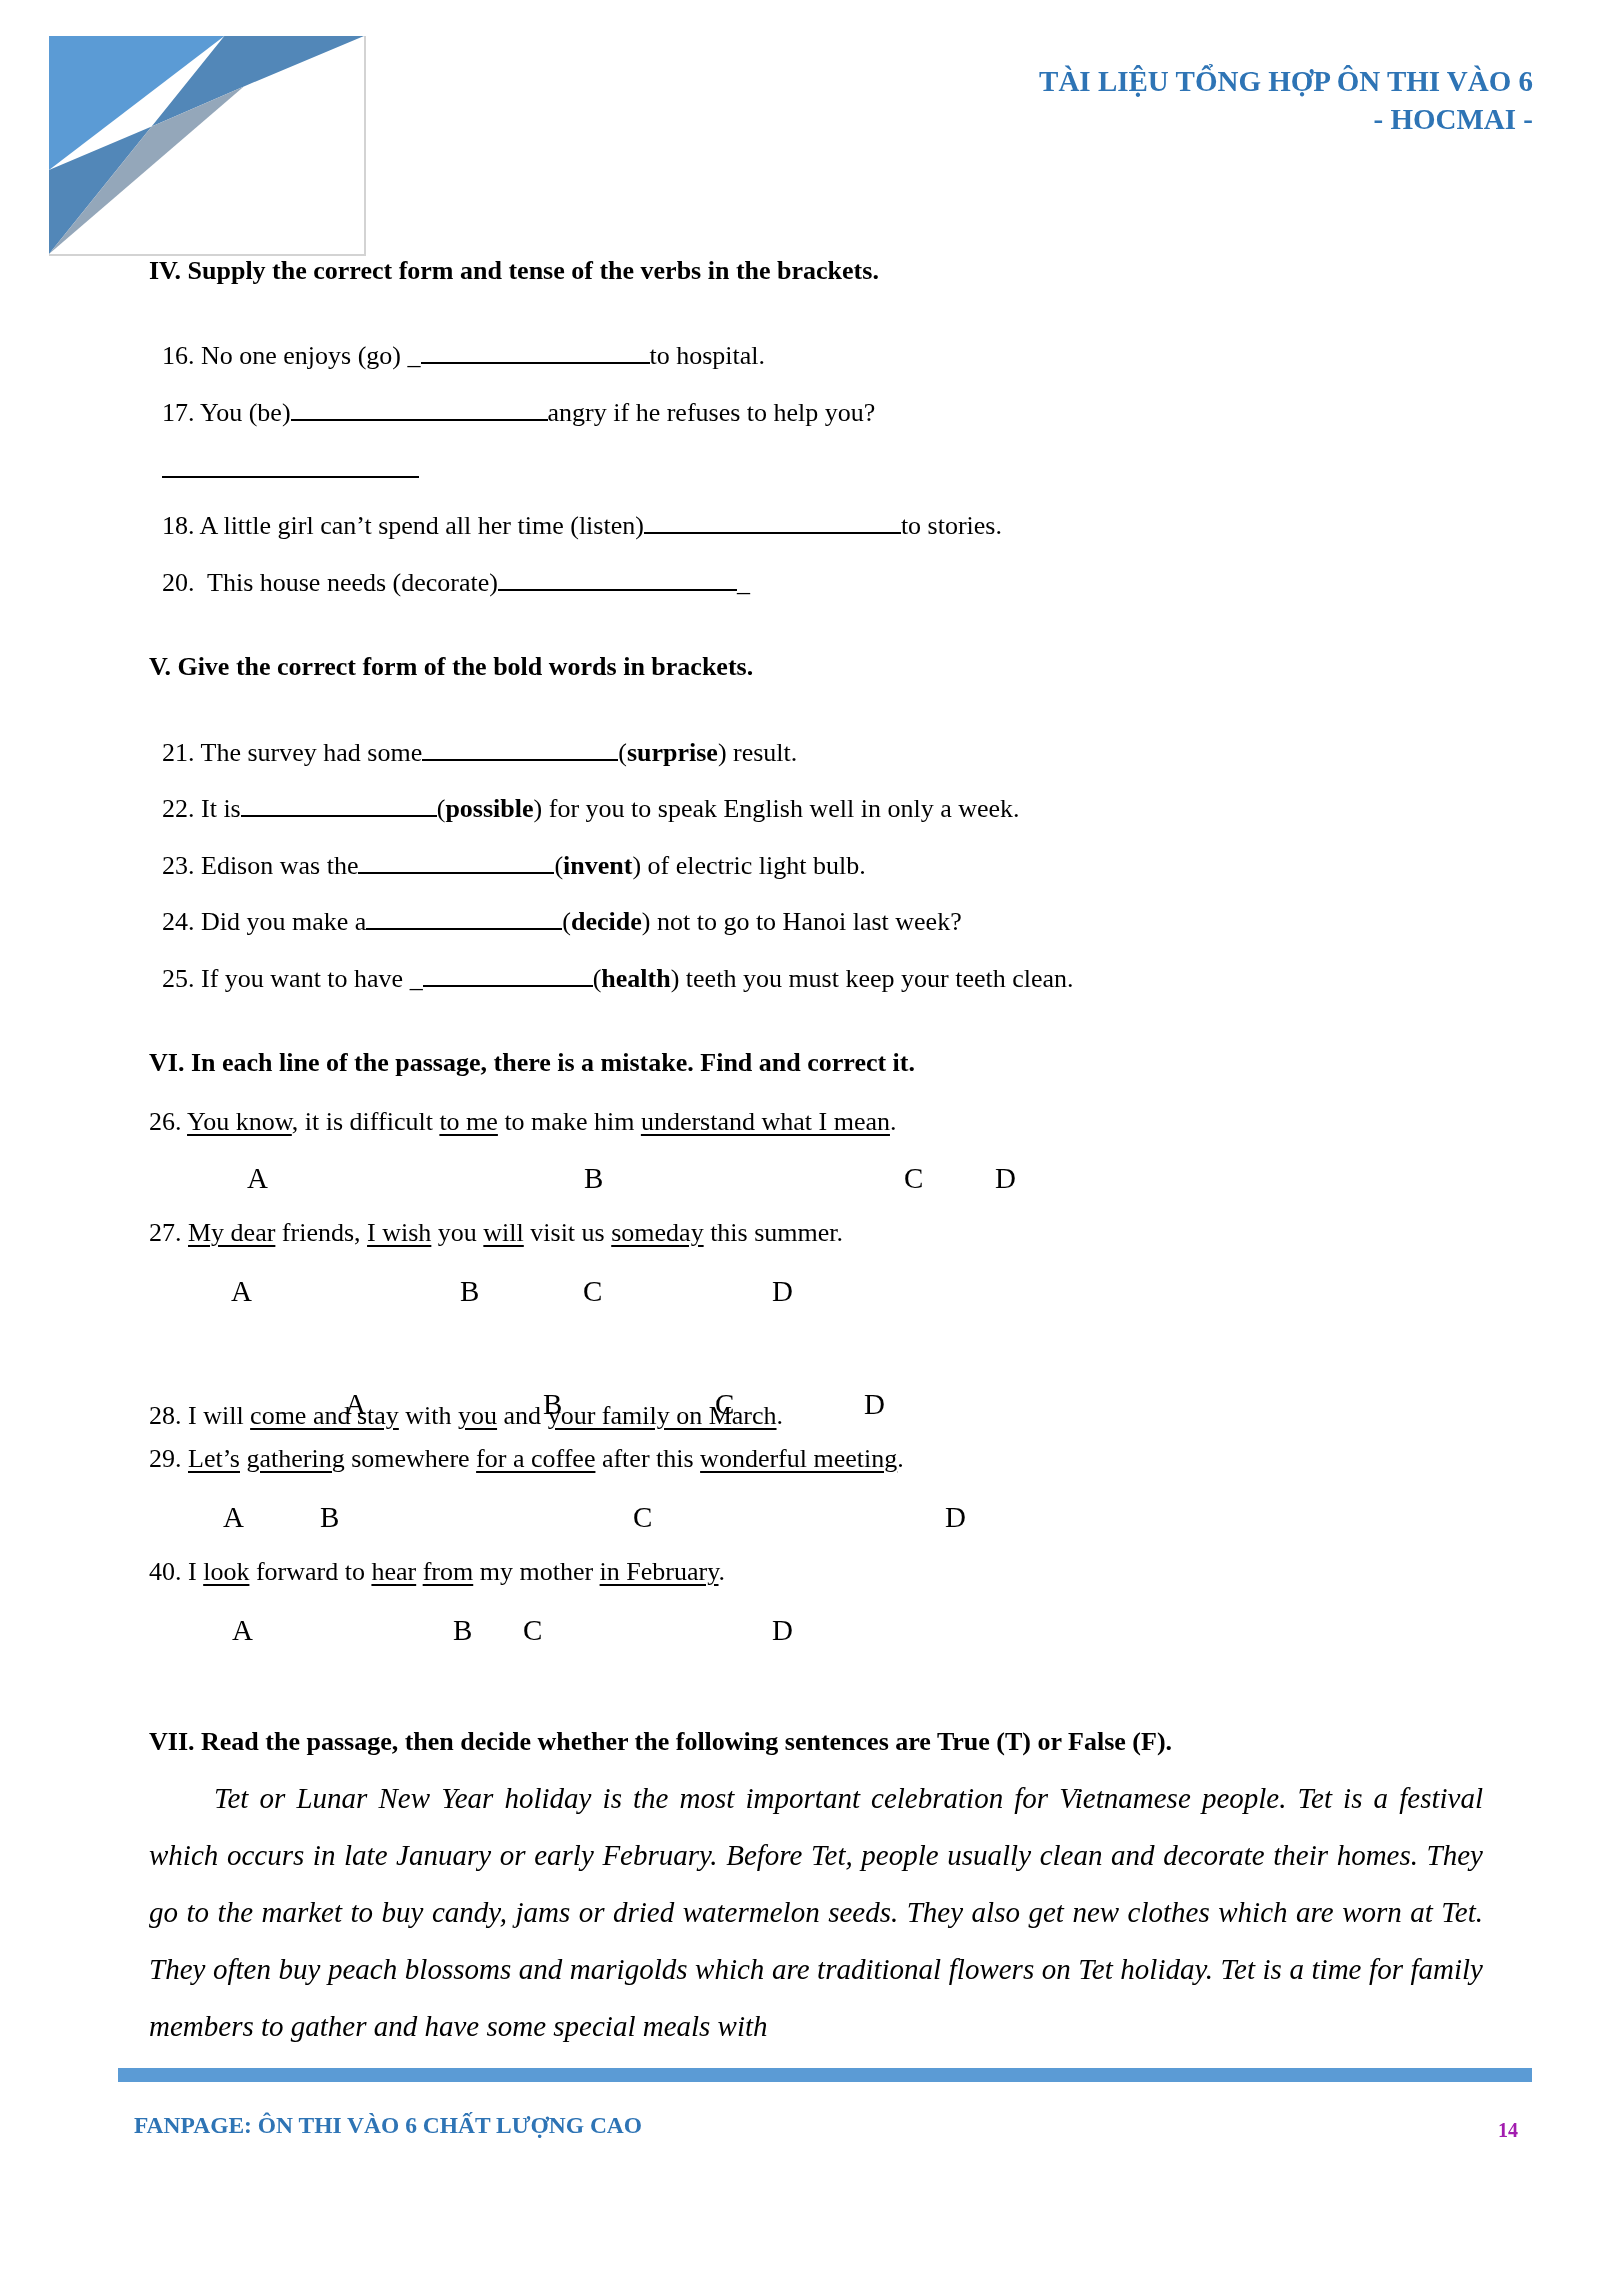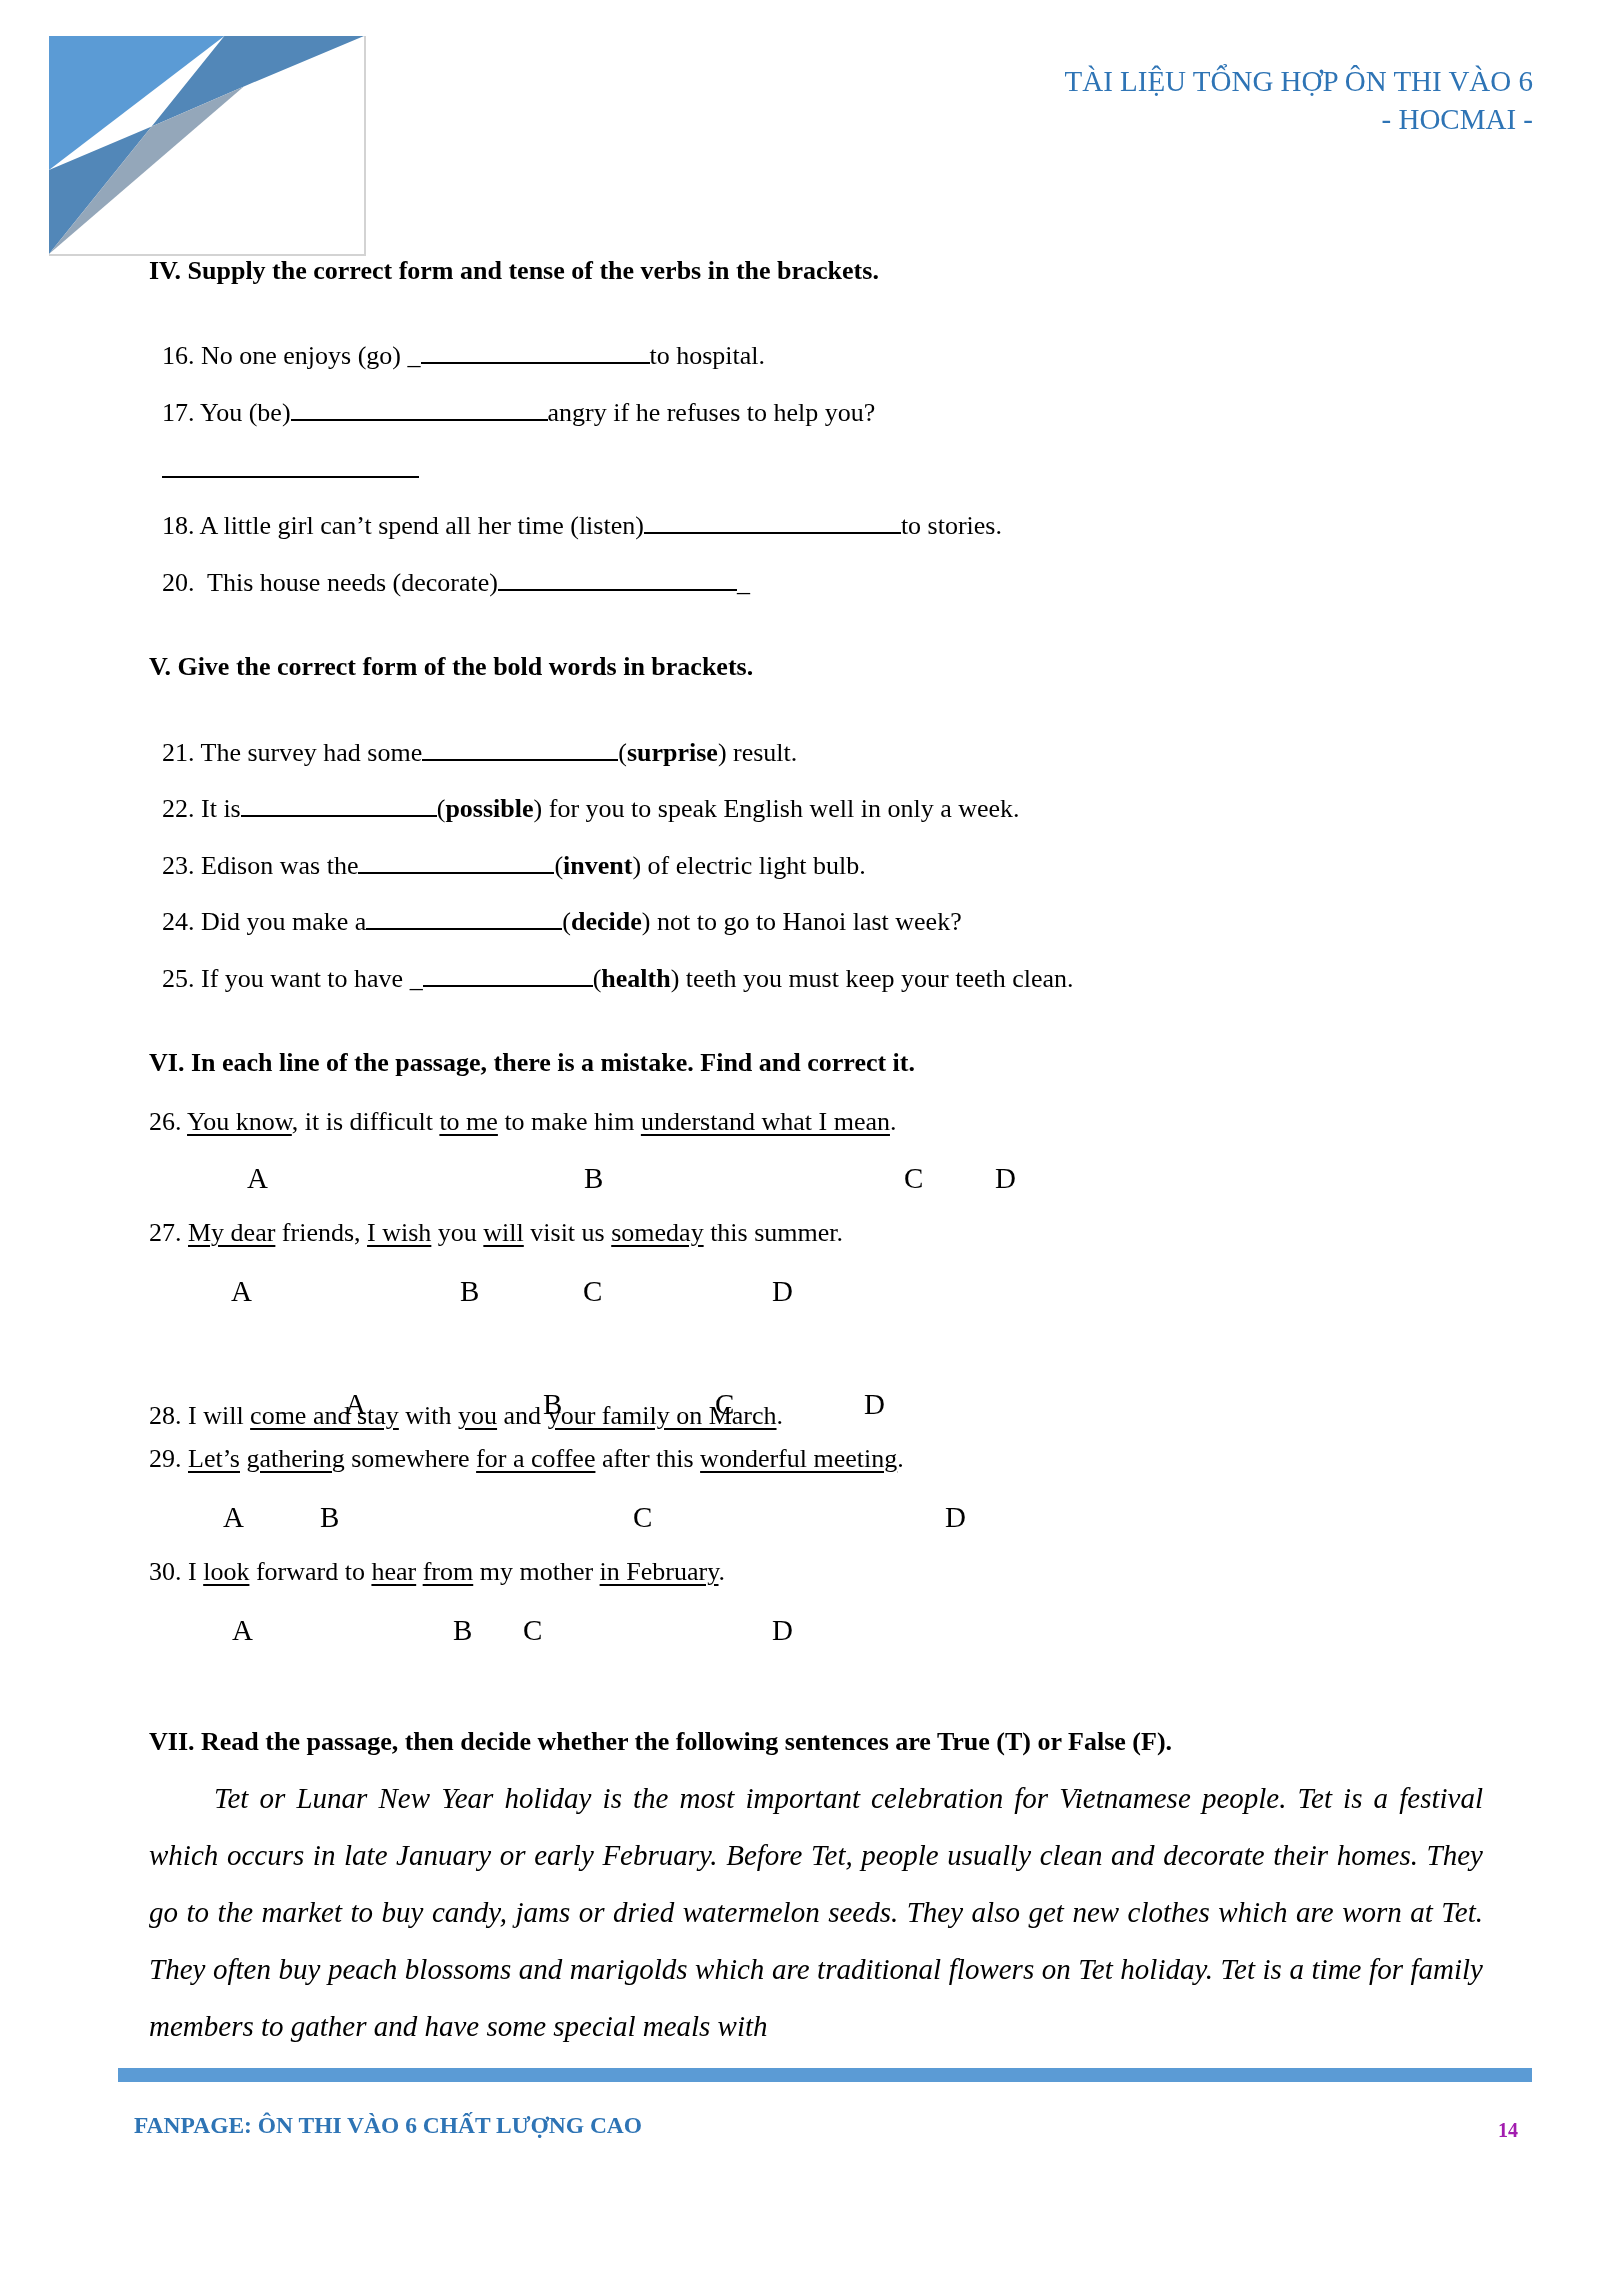--- a/index.html
+++ b/index.html
@@ -1,21 +1,21 @@
 <!DOCTYPE html>
 <html style="font-size:10.5px"><head>
 <meta charset="utf-8">
 <style>
   html, body { margin:0; padding:0; background:#ffffff; }
   body { width:1621px; height:2295px; position:relative; overflow:hidden;
          font-family:"Liberation Serif", "DejaVu Serif", serif; color:#000; }
   .logo { position:absolute; left:49px; top:36px; width:317px; height:220px;
           border-right:2px solid #d3d3d3; border-bottom:2px solid #d3d3d3; box-sizing:border-box; }
   .logo svg { display:block; width:100%; height:100%; }
-  .hdr { position:absolute; right:88px; text-align:right; color:#2e74b5; font-size:29px; line-height:1; }
+  .hdr { position:absolute; right:88px; text-align:right; color:#2e74b5; font-size:29px; line-height:1;font-weight:bold; }
   .hdr.t1 { top:67px; }
   .hdr.t2 { top:105px; }
   .line { position:absolute; left:149px; font-size:26px; line-height:1; white-space:pre; }
   .b { font-weight:bold; }
   .u { text-decoration:underline; text-decoration-thickness:2px; text-underline-offset:3.9px; }
   .blank { display:inline-block; border-bottom:2.6px solid #000; height:22px; vertical-align:baseline; }
   .opts { position:absolute; font-size:29px; line-height:1; }
   .opt { position:absolute; top:0; }
   .para { position:absolute; left:149px; width:1334px; font-size:29px; line-height:57px; text-align:justify;font-style:italic; }
   .para .ind { display:inline-block; width:65px; }
@@ -102,21 +102,21 @@
 </div>
 
 <div class="line" style="top:1446px" id="q29"><span>29. </span><span class="u">Let’s</span><span> </span><span class="u">gathering</span><span> somewhere </span><span class="u">for a coffee</span><span> after this </span><span class="u">wonderful meeting</span><span>.</span></div>
 <div class="opts" style="top:1503px;left:0">
   <span class="opt" style="left:223px">A</span>
   <span class="opt" style="left:320px">B</span>
   <span class="opt" style="left:633px">C</span>
   <span class="opt" style="left:945px">D</span>
 </div>
 
-<div class="line" style="top:1559px" id="q30"><span>30. I </span><span class="u">look</span><span> forward to </span><span class="u">hear</span><span> </span><span class="u">from</span><span> my mother </span><span class="u">in February</span><span>.</span></div>
+<div class="line" style="top:1559px" id="q30"><span>40. I </span><span class="u">look</span><span> forward to </span><span class="u">hear</span><span> </span><span class="u">from</span><span> my mother </span><span class="u">in February</span><span>.</span></div>
 <div class="opts" style="top:1616px;left:0">
   <span class="opt" style="left:232px">A</span>
   <span class="opt" style="left:453px">B</span>
   <span class="opt" style="left:523px">C</span>
   <span class="opt" style="left:772px">D</span>
 </div>
 
 <div class="line b" style="top:1729px">VII. Read the passage, then decide whether the following sentences are True (T) or False (F).</div>
 <div class="para" style="top:1770px"><span class="ind"></span><span>Tet or Lunar New Year holiday is the most important celebration for Vietnamese people. Tet is a festival which occurs in late January or early February. Before Tet, people usually clean and decorate their homes. They go to the market to buy candy, jams or dried watermelon seeds. They also get new clothes which are worn at Tet. They often buy peach blossoms and marigolds which are traditional flowers on Tet holiday. Tet is a time for family members to gather and have some special meals  with</span></div>
 

